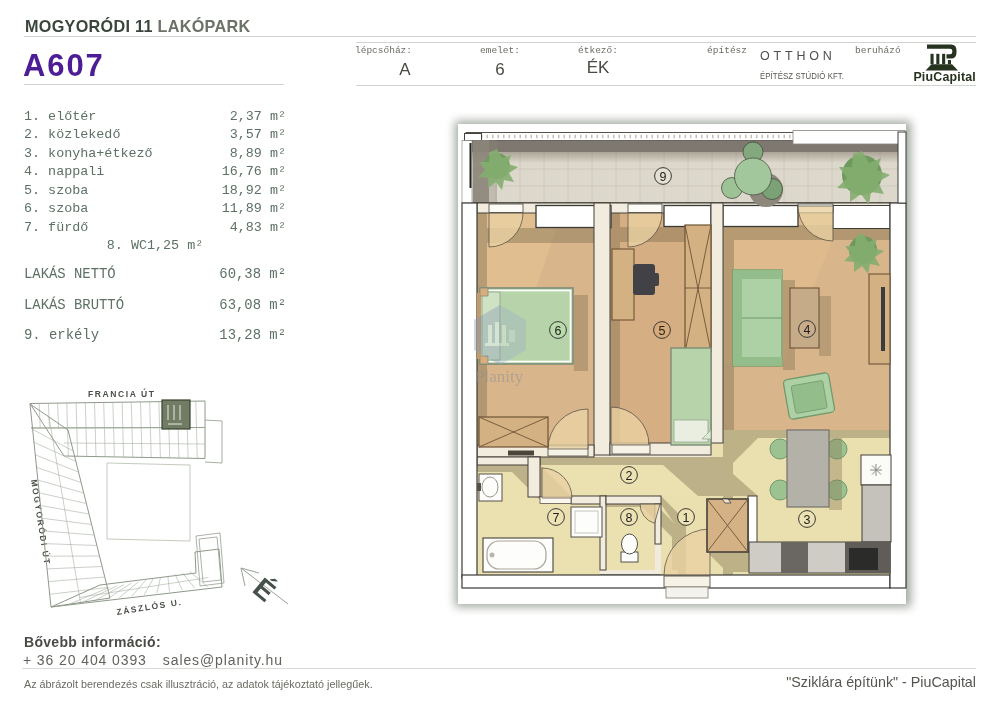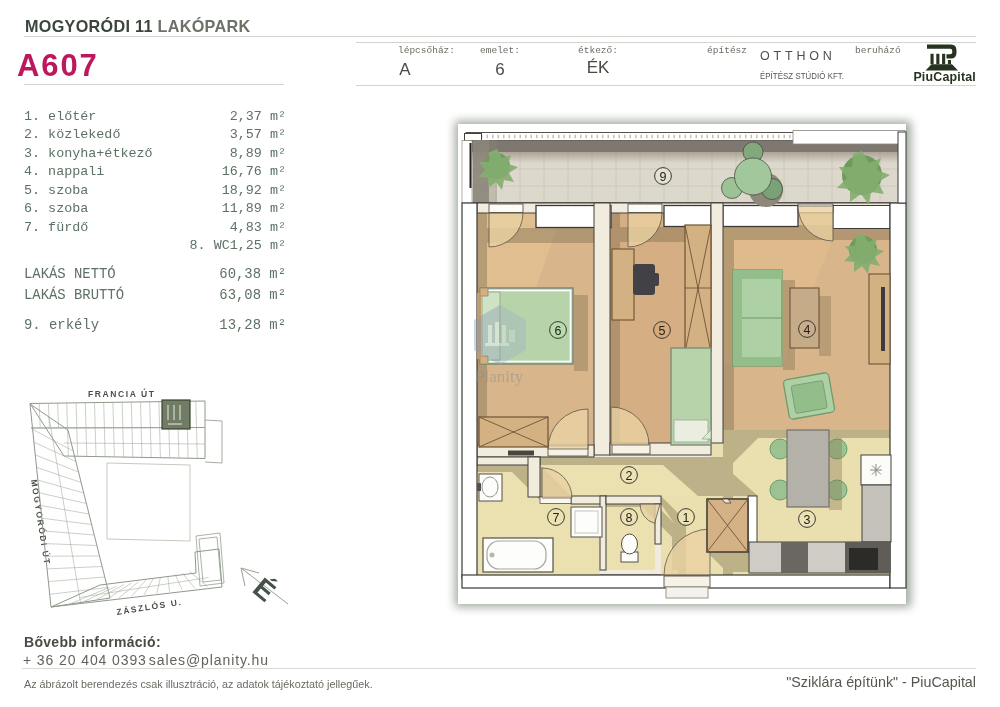--- a/index.html
+++ b/index.html
@@ -9,29 +9,29 @@
   .mono{font-family:"Liberation Mono",monospace;}
   .hline{position:absolute;height:1px;background:#d2d4cf;}
 </style>
 </head>
 <body>
 
 <div class="abs" style="left:25px;top:17px;font-size:16.2px;font-weight:bold;color:#3a453c;letter-spacing:.3px;">MOGYORÓDI 11 <span style="font-weight:bold;color:#6d7269;">LAKÓPARK</span></div>
 
 <div class="hline" style="left:24px;top:36px;width:952px;"></div>
 
-<div class="abs" style="left:17px;top:48px;font-size:31px;font-weight:bold;color:#be185d;letter-spacing:1.9px;">A607</div>
+<div class="abs" style="left:23px;top:48px;font-size:31px;font-weight:bold;color:#4c1d95;letter-spacing:1.9px;">A607</div>
 
 <div class="hline" style="left:24px;top:84px;width:260px;"></div>
 
 <div class="hline" style="left:356px;top:42px;width:620px;"></div>
 
 <div class="hline" style="left:356px;top:85px;width:620px;"></div>
 
-<div class="abs mono" style="left:355px;top:45px;width:100px;text-align:right;font-size:9.5px;color:#6b6b64;">lépcsőház:</div>
+<div class="abs mono" style="left:355px;top:45px;width:100px;text-align:left;font-size:9.5px;color:#6b6b64;">lépcsőház:</div>
 <div class="abs" style="left:355px;top:59.5px;width:100px;text-align:center;font-size:17px;color:#4a4a45;">A</div>
 
 <div class="abs mono" style="left:450px;top:45px;width:100px;text-align:center;font-size:9.5px;color:#6b6b64;">emelet:</div>
 <div class="abs" style="left:450px;top:59.5px;width:100px;text-align:center;font-size:17px;color:#4a4a45;">6</div>
 
 <div class="abs mono" style="left:548px;top:45px;width:100px;text-align:center;font-size:9.5px;color:#6b6b64;">étkező:</div>
 <div class="abs" style="left:548px;top:58px;width:100px;text-align:center;font-size:17px;color:#4a4a45;">ÉK</div>
 
 <div class="abs mono" style="left:647px;top:45px;width:100px;text-align:right;font-size:9.5px;color:#6b6b64;">építész</div>
 <div class="abs" style="left:760px;top:49px;font-size:12.5px;letter-spacing:3.8px;color:#4e4e4a;">OTTHON</div>
@@ -42,31 +42,31 @@
 <div class="abs" style="left:876px;top:69.5px;width:100px;text-align:right;font-size:12.4px;font-weight:bold;color:#26331f;letter-spacing:.2px;">PiuCapital</div>
 
 <div class="abs mono" style="left:24px;top:108px;width:262px;font-size:13.4px;color:#5d7164;line-height:18.45px;">
     <div style="display:flex;justify-content:space-between;">1. előtér<span>2,37 m²</span></div>
     <div style="display:flex;justify-content:space-between;">2. közlekedő<span>3,57 m²</span></div>
     <div style="display:flex;justify-content:space-between;">3. konyha+étkező<span>8,89 m²</span></div>
     <div style="display:flex;justify-content:space-between;">4. nappali<span>16,76 m²</span></div>
     <div style="display:flex;justify-content:space-between;">5. szoba<span>18,92 m²</span></div>
     <div style="display:flex;justify-content:space-between;">6. szoba<span>11,89 m²</span></div>
     <div style="display:flex;justify-content:space-between;">7. fürdő<span>4,83 m²</span></div>
-    <div style="display:flex;justify-content:flex-end;">8. WC<span>1,25 m²</span></div>
+    <div style="display:flex;justify-content:center;">8. WC<span>1,25 m²</span></div>
   </div>
 
 <div class="abs mono" style="left:24px;top:265.5px;width:262px;font-size:13.9px;color:#5d7164;line-height:16px;">
   <div style="display:flex;justify-content:space-between;">LAKÁS NETTÓ<span>60,38 m²</span></div>
-  <div style="display:flex;justify-content:space-between;margin-top:5px;">LAKÁS BRUTTÓ<span>63,08 m²</span></div>
+  <div style="display:flex;justify-content:space-between;margin-top:15px;">LAKÁS BRUTTÓ<span>63,08 m²</span></div>
   <div style="display:flex;justify-content:space-between;margin-top:14px;">9. erkély<span>13,28 m²</span></div>
 </div>
 
 <div class="abs" style="left:24px;top:634px;font-size:14px;font-weight:bold;color:#4b4b46;letter-spacing:.3px;">Bővebb információ:</div>
-<div class="abs" style="left:23px;top:652px;font-size:14px;color:#63635d;letter-spacing:.9px;">+ 36 20 404 0393<span style="margin-left:2px;">sales@planity.hu</span></div>
+<div class="abs" style="left:23px;top:652px;font-size:14px;color:#63635d;letter-spacing:.9px;">+ 36 20 404 0393<span style="margin-left:16px;">sales@planity.hu</span></div>
 
 <div class="hline" style="left:22px;top:668px;width:954px;background:#dadad6;"></div>
 
 <div class="abs" style="left:24px;top:677.5px;font-size:10.8px;color:#6b6b64;">Az ábrázolt berendezés csak illusztráció, az adatok tájékoztató jellegűek.</div>
 
 <div class="abs" style="left:676px;top:673.5px;width:300px;text-align:right;font-size:14.3px;color:#55564f;">"Sziklára építünk" - PiuCapital</div>
 
 <svg class="abs" style="left:0;top:0;" width="1000" height="707" viewBox="0 0 1000 707">
 <defs>
   <filter id="blur6" x="-20%" y="-20%" width="140%" height="140%">

